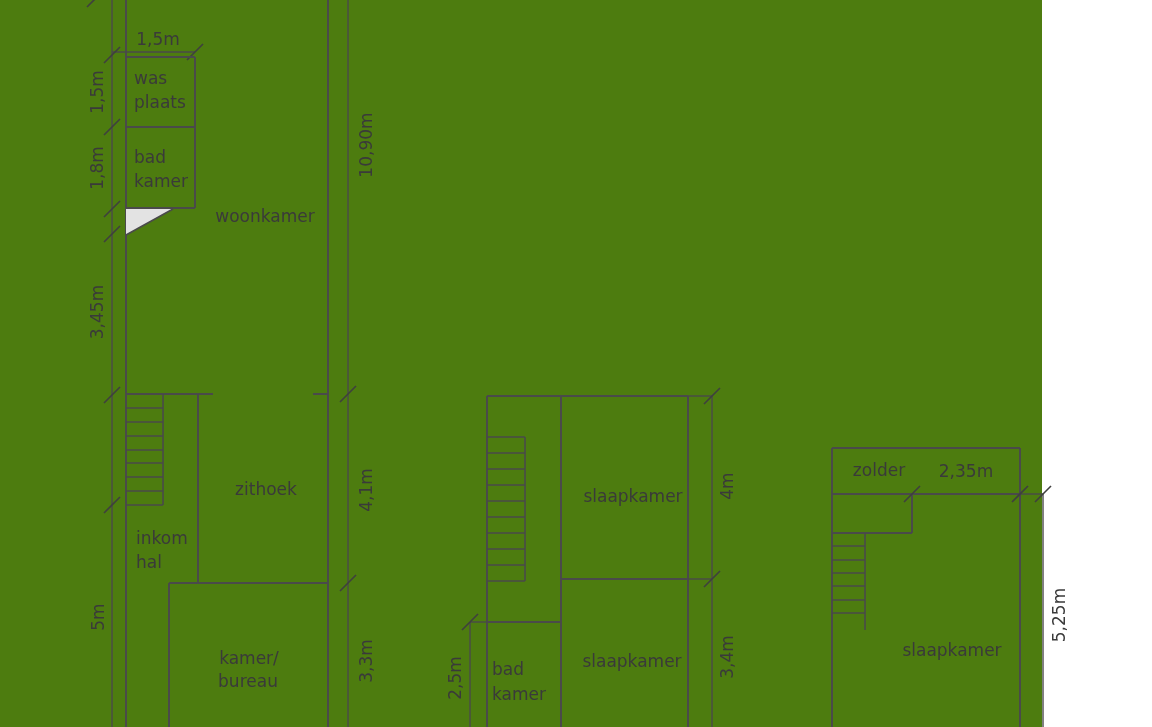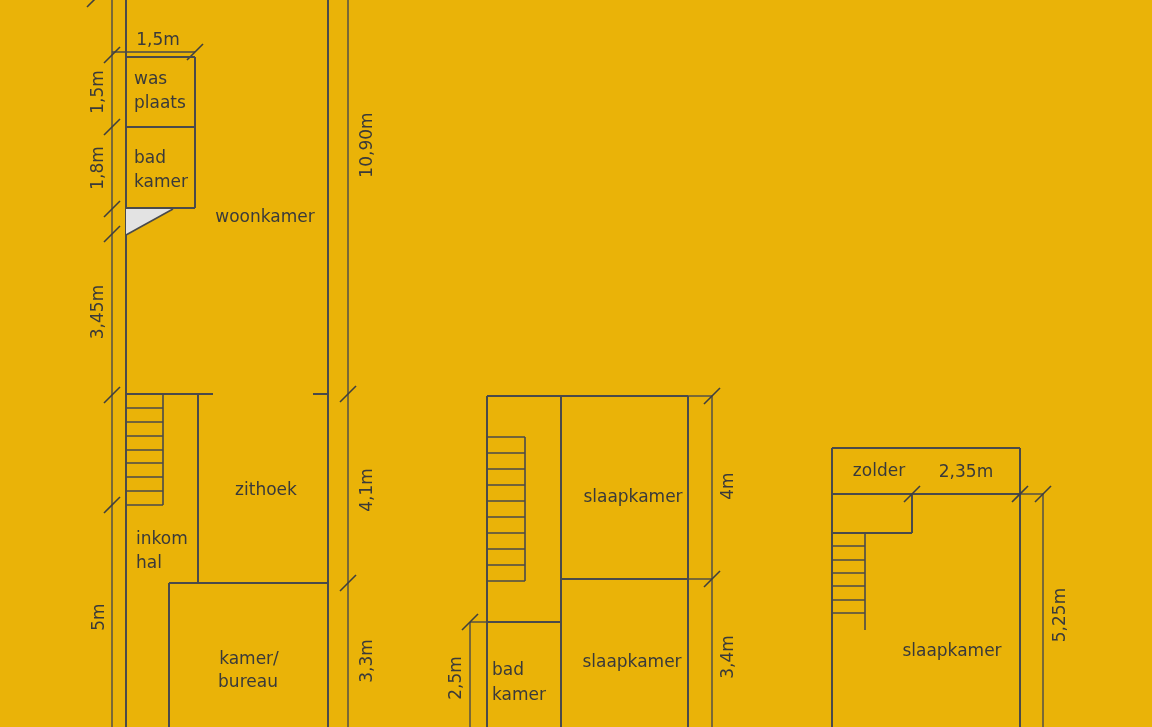--- a/index.html
+++ b/index.html
@@ -5,23 +5,23 @@
   html, body {
     margin: 0;
     padding: 0;
     background: #ffffff;
     width: 1152px;
     height: 727px;
     overflow: hidden;
   }
   .canvas {
     position: relative;
-    width: 1152px;
+    width: 1042px;
     height: 727px;
-    background: #eab308;
+    background: #4d7c0f;
   }
   svg text {
     font-family: "DejaVu Sans", "Liberation Sans", sans-serif;
     font-size: 17px;
     fill: #3a3a3a;
   }
   .wall   { stroke: #4a4a4a; stroke-width: 2;   fill: none; }
   .thin   { stroke: #4a4a4a; stroke-width: 1.4; fill: none; }
   .tread  { stroke: #4a4a4a; stroke-width: 1.6; fill: none; }
   .tick   { stroke: #3f3f3f; stroke-width: 1.6; fill: none; }

